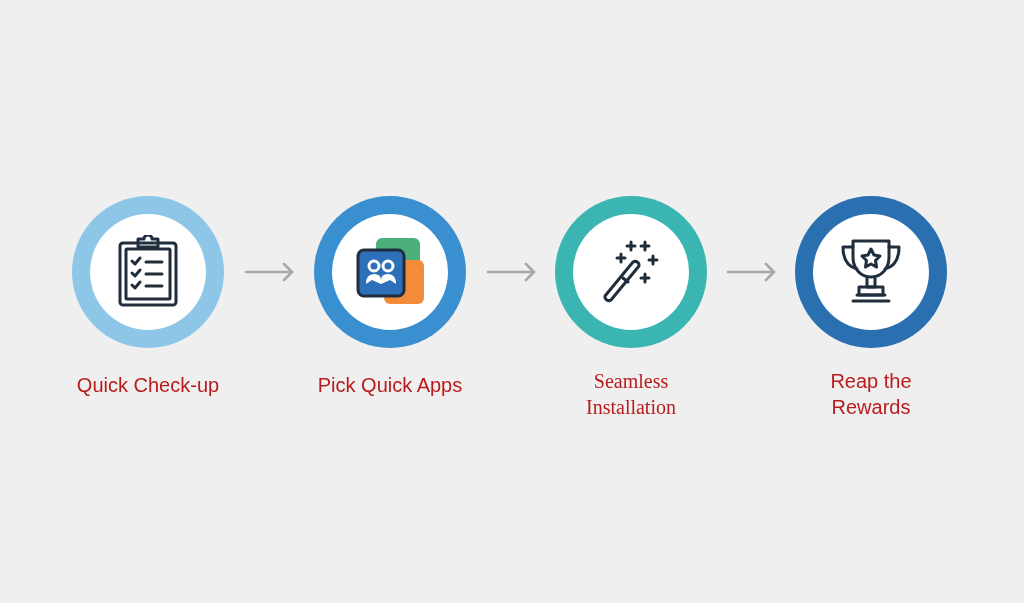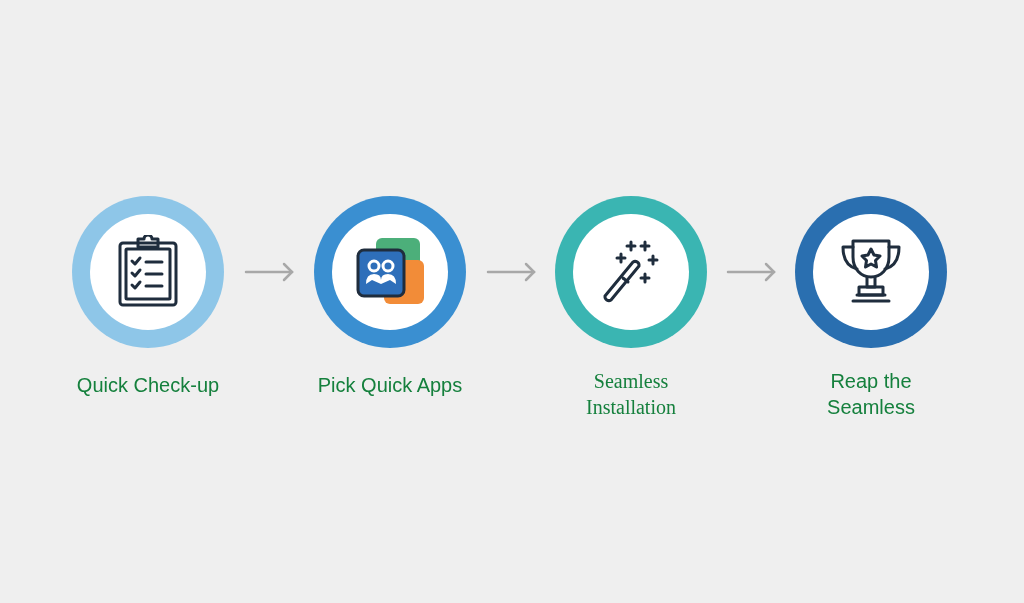--- a/index.html
+++ b/index.html
@@ -16,21 +16,21 @@
     box-sizing: border-box;
     display: flex; align-items: center; justify-content: center;
   }
   .inner {
     width: 116px; height: 116px; border-radius: 50%;
     background: #ffffff;
     display: flex; align-items: center; justify-content: center;
   }
   .label {
     position: absolute; top: 172px; left: 0; width: 240px;
-    text-align: center; color: #15803d;
+    text-align: center; color: #b91c1c;
     font-size: 20px; line-height: 26px;
   }
   .arrow { position: absolute; top: 262px; width: 52px; height: 20px; }
 </style>
 </head>
 <body>
 
 <div class="step" style="left:28px;">
   <div class="ring" style="background:#8ec6e8;">
     <div class="inner">
@@ -106,14 +106,14 @@
         <path d="M16 10 H6 C6 24 12 30 20 32"></path>
         <path d="M52 10 H62 C62 24 56 30 48 32"></path>
         <path d="M34 12 l3 6 l6 1 l-4.5 4.5 l1 6.5 l-5.5 -3 l-5.5 3 l1 -6.5 l-4.5 -4.5 l6 -1 Z"></path>
         <path d="M30 40 V50 H38 V40"></path>
         <rect x="22" y="50" width="24" height="8"></rect>
         <line x1="16" y1="64" x2="52" y2="64"></line>
         <line x1="20" y1="58" x2="48" y2="58"></line>
       </svg>
     </div>
   </div>
-  <div class="label" style="padding:0 70px;box-sizing:border-box;">Reap the Seamless</div>
+  <div class="label" style="padding:0 70px;box-sizing:border-box;">Reap the Rewards</div>
 </div>
 
 </body></html>

